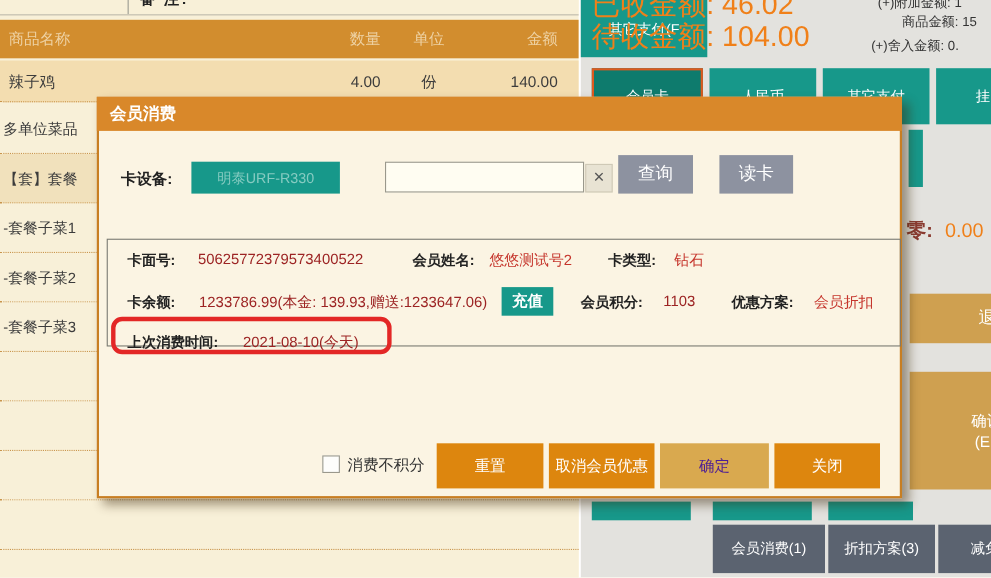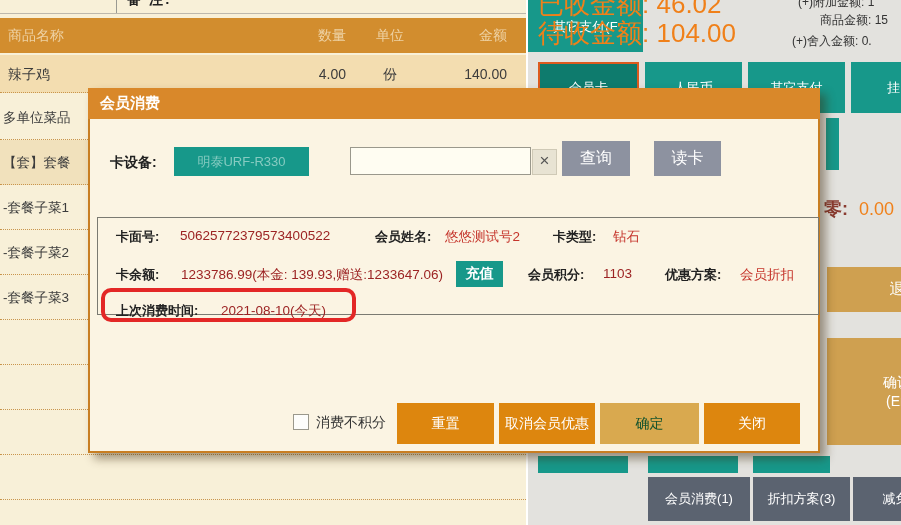--- a/index.html
+++ b/index.html
@@ -89,21 +89,21 @@
   #recharge-btn { position:absolute; left:358px; top:43px; width:47px; height:26px; background:#17988a;
                   color:#fff; font-size:14px; font-weight:bold; border:none; cursor:pointer;}
   #highlight-rect { left:11px; top:198px; width:255px; height:34px; border:4px solid #e32726; border-radius:10px; z-index:12; }
 
   #no-points-checkbox { left:203px; top:324px; width:16px; height:16px; background:#fdfdfb; border:1px solid #9a988c; cursor:pointer;}
   #no-points-label { left:226px; top:324px; font-size:14px; color:#333; }
   .modal-btn { position:absolute; top:313px; height:41px; background:#dd860e; color:#fff; font-size:14px;
                display:flex; align-items:center; justify-content:center; border:none; cursor:pointer;}
   #reset-btn  { left:307px; width:97px; }
   #cancel-discount-btn { left:409px; width:96px; }
-  #confirm-ok-btn { left:510px; width:99px; background:#d9a94f; color:#14532d; cursor:default;}
+  #confirm-ok-btn { left:510px; width:99px; background:#d9a94f; color:#4c1d95; cursor:default;}
   #close-btn  { left:614px; width:96px; }
 </style>
 </head>
 <body>
 
 <div id="table-area" class="abs">
   <div id="remark-row" class="abs">
     <span id="remark-vline"></span>
     <span id="remark-label">备    注:</span>
   </div>

